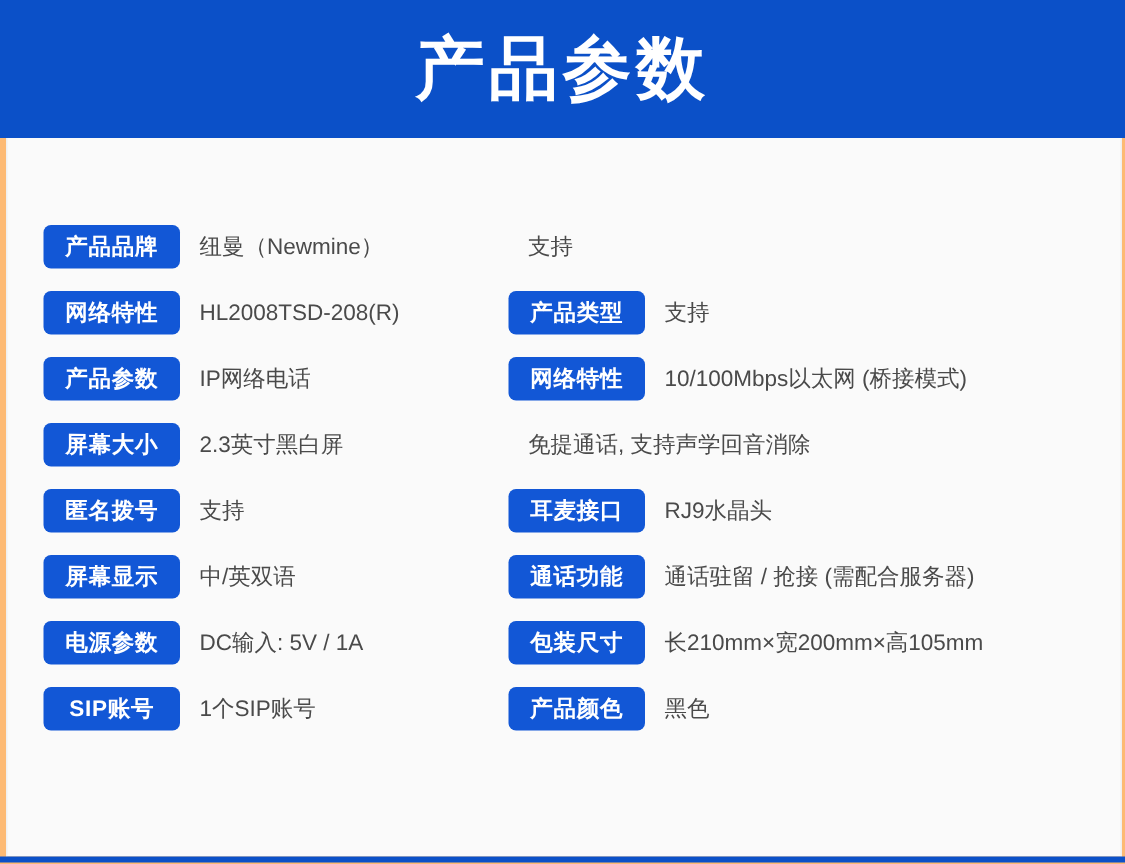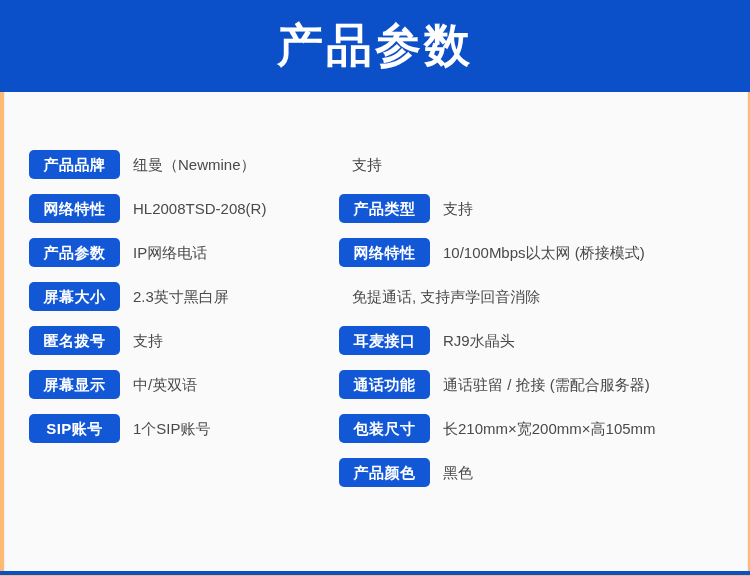--- a/index.html
+++ b/index.html
@@ -145,20 +145,24 @@
         </div>
         <div class="spec-row">
           <div class="spec-chip">匿名拨号</div>
           <div class="spec-value">支持</div>
         </div>
         <div class="spec-row">
           <div class="spec-chip">屏幕显示</div>
           <div class="spec-value">中/英双语</div>
         </div>
         <div class="spec-row">
+          <div class="spec-chip">电源参数</div>
+          <div class="spec-value">DC输入: 5V / 1A</div>
+        </div>
+        <div class="spec-row">
           <div class="spec-chip">SIP账号</div>
           <div class="spec-value">1个SIP账号</div>
         </div>
       </div>
 
       <div class="spec-column right">
         <div class="spec-row">
           <div class="spec-value">支持</div>
         </div>
         <div class="spec-row">

